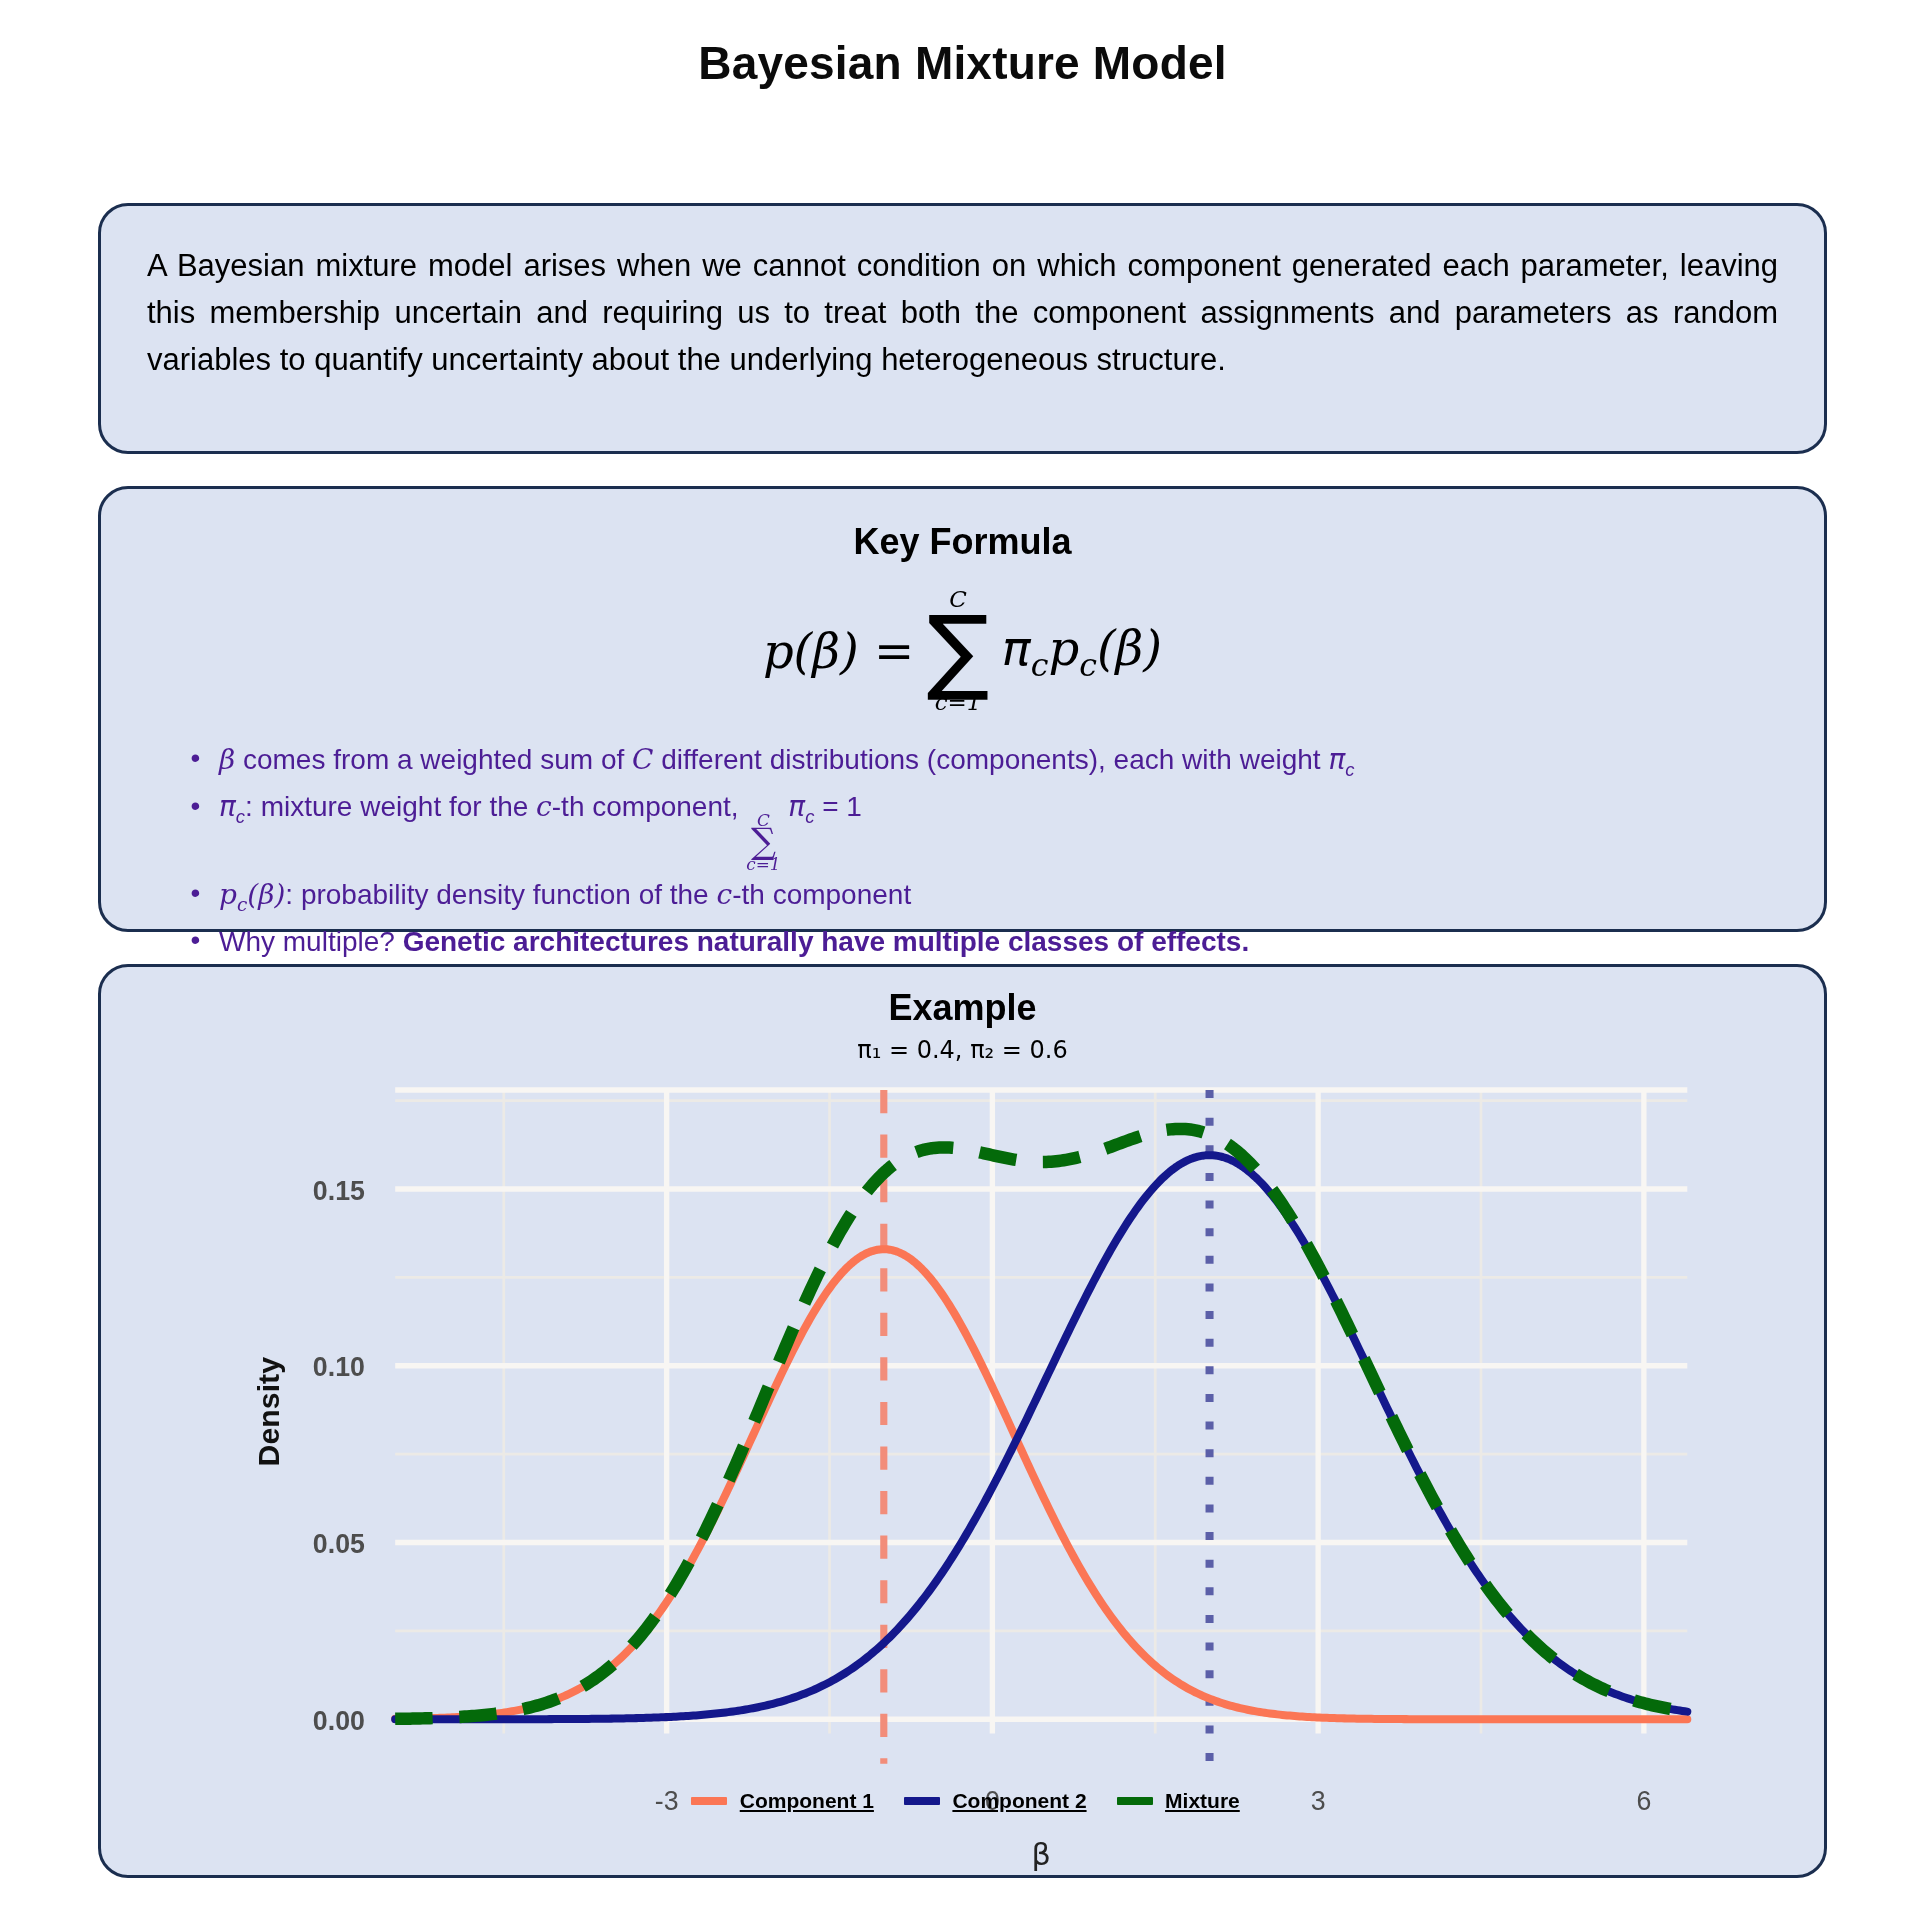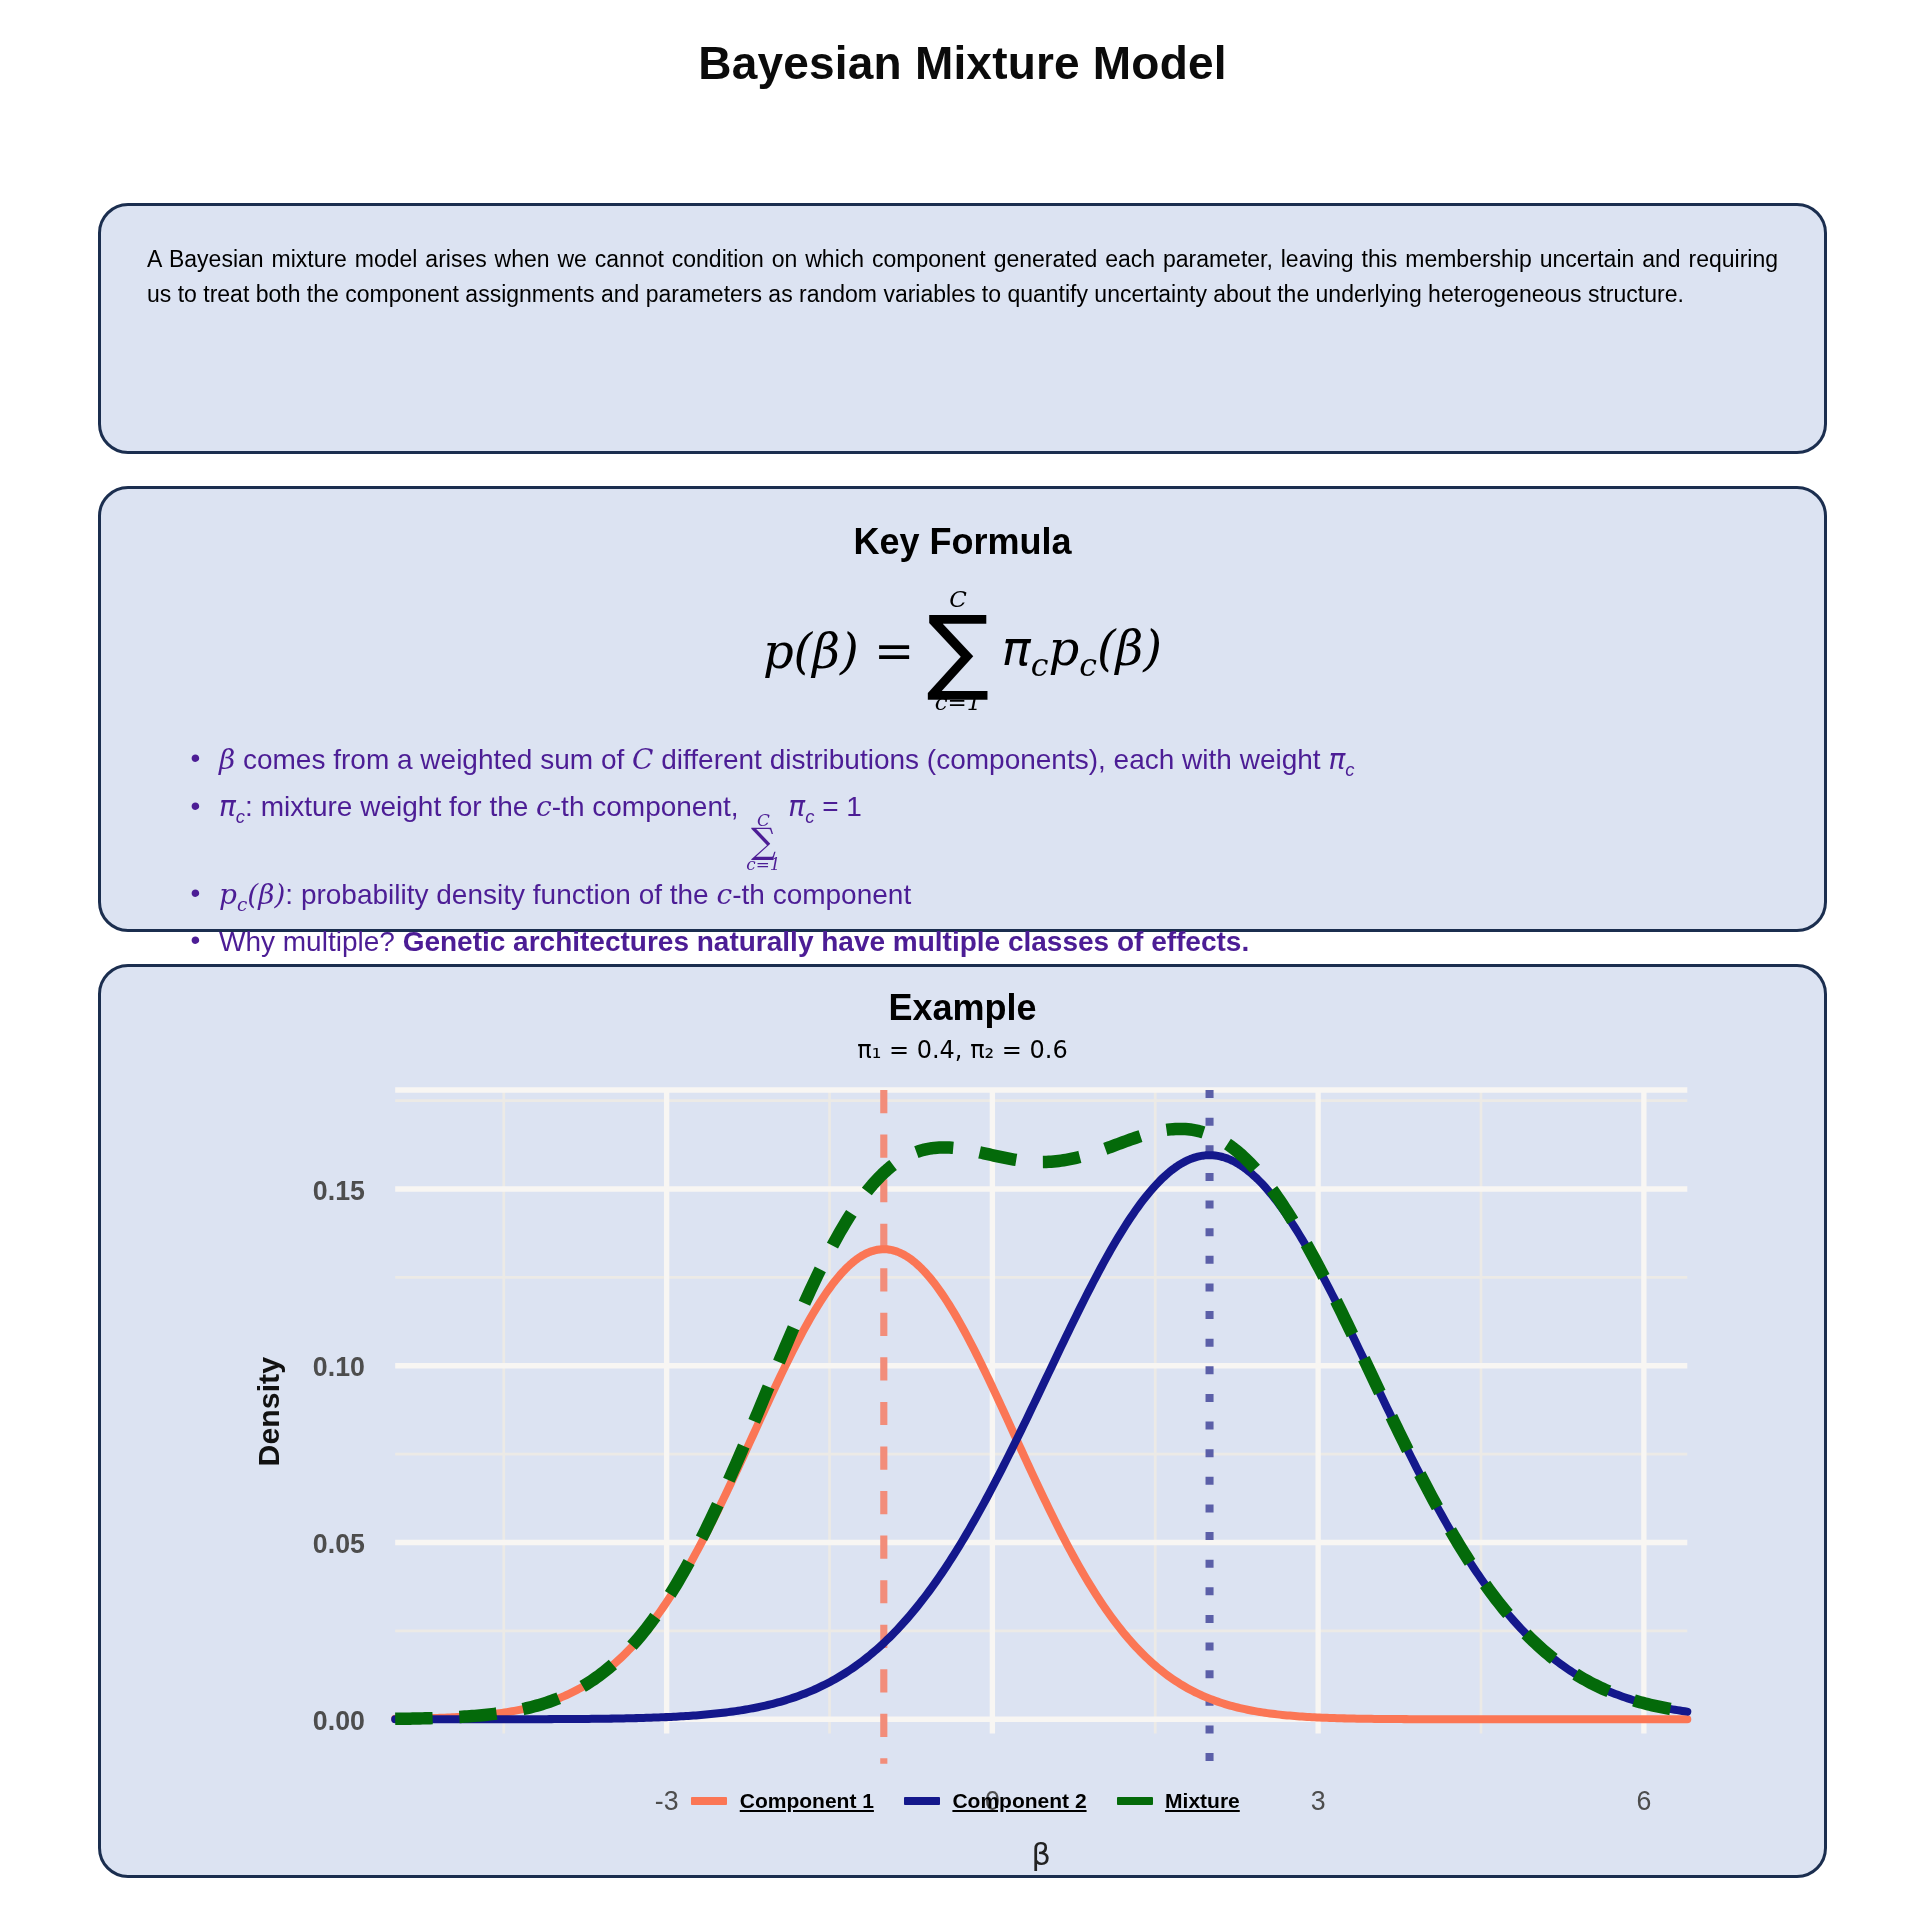--- a/index.html
+++ b/index.html
@@ -40,21 +40,21 @@
     background: #dce3f2;
     border: 3.6px solid #1b2e4f;
     border-radius: 30px;
   }
   #card-description { top: 203px; height: 251px; }
   #card-formula     { top: 486px; height: 446px; }
   #card-example     { top: 964px; height: 914px; }
 
   .desc-text {
     padding: 36px 46px 0 46px;
-    font-size: 23px;
+    font-size: 31px;
     line-height: 1.52;
     text-align: justify;
     text-justify: inter-word;
     color: #000;
   }
 
   
   .card-heading {
     text-align: center;
     font-size: 36px;

